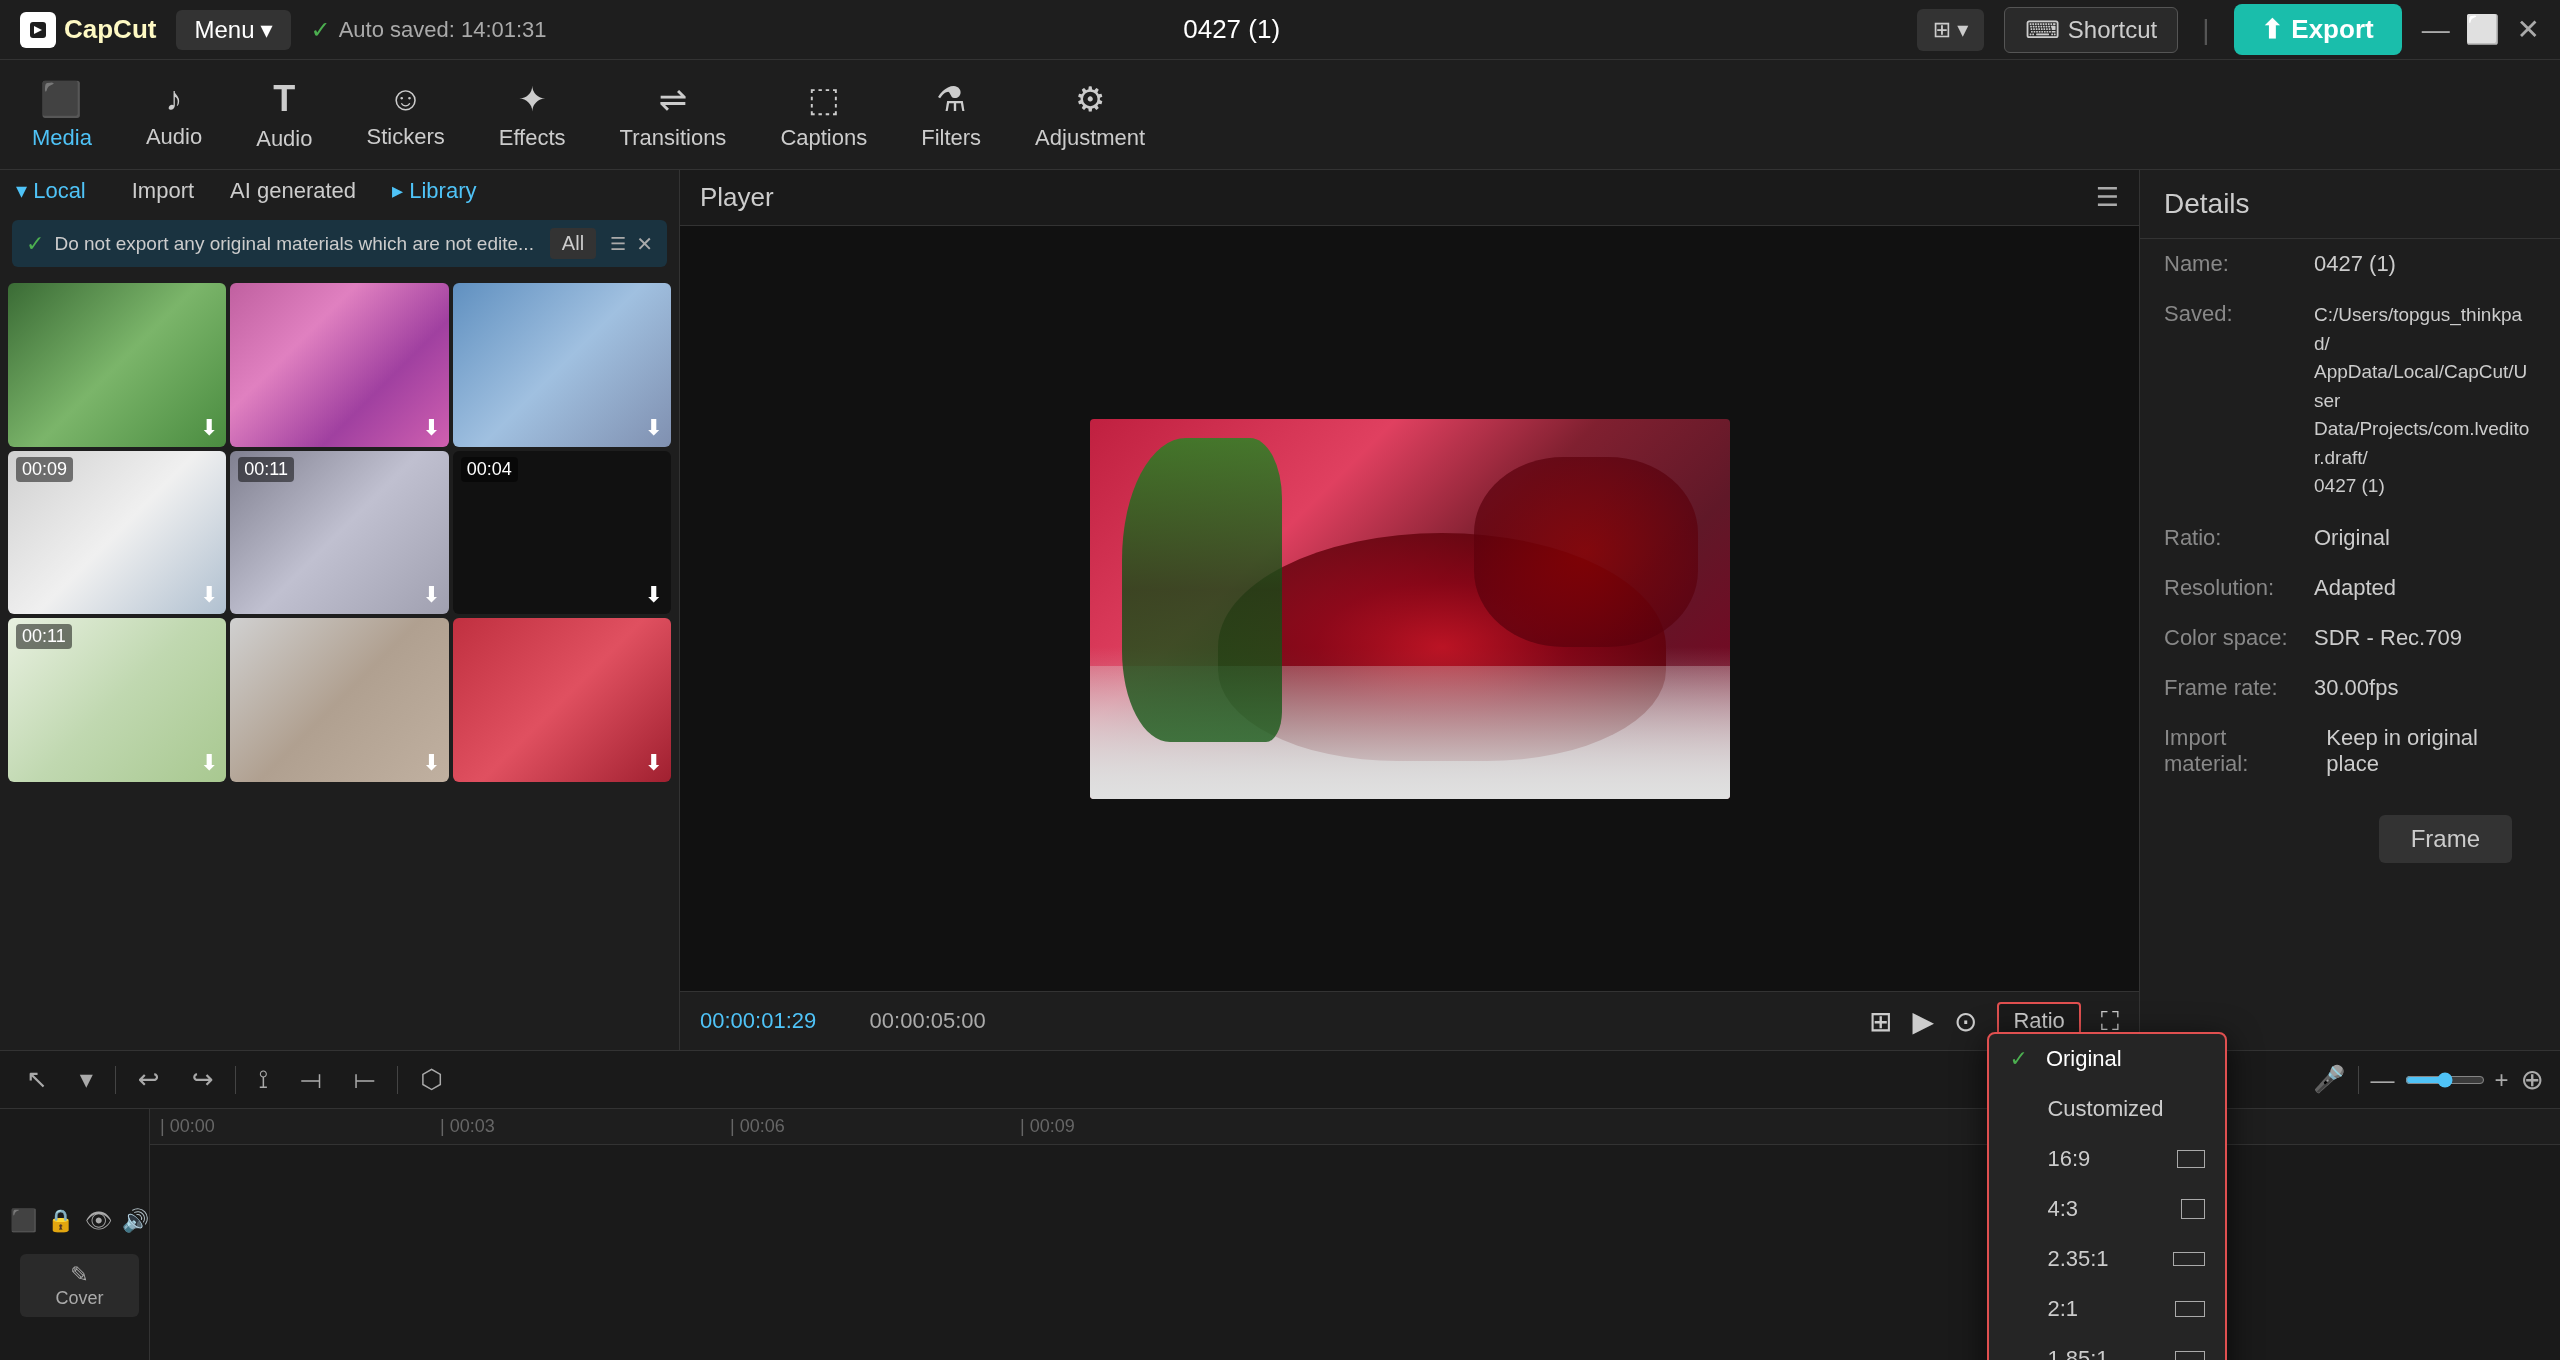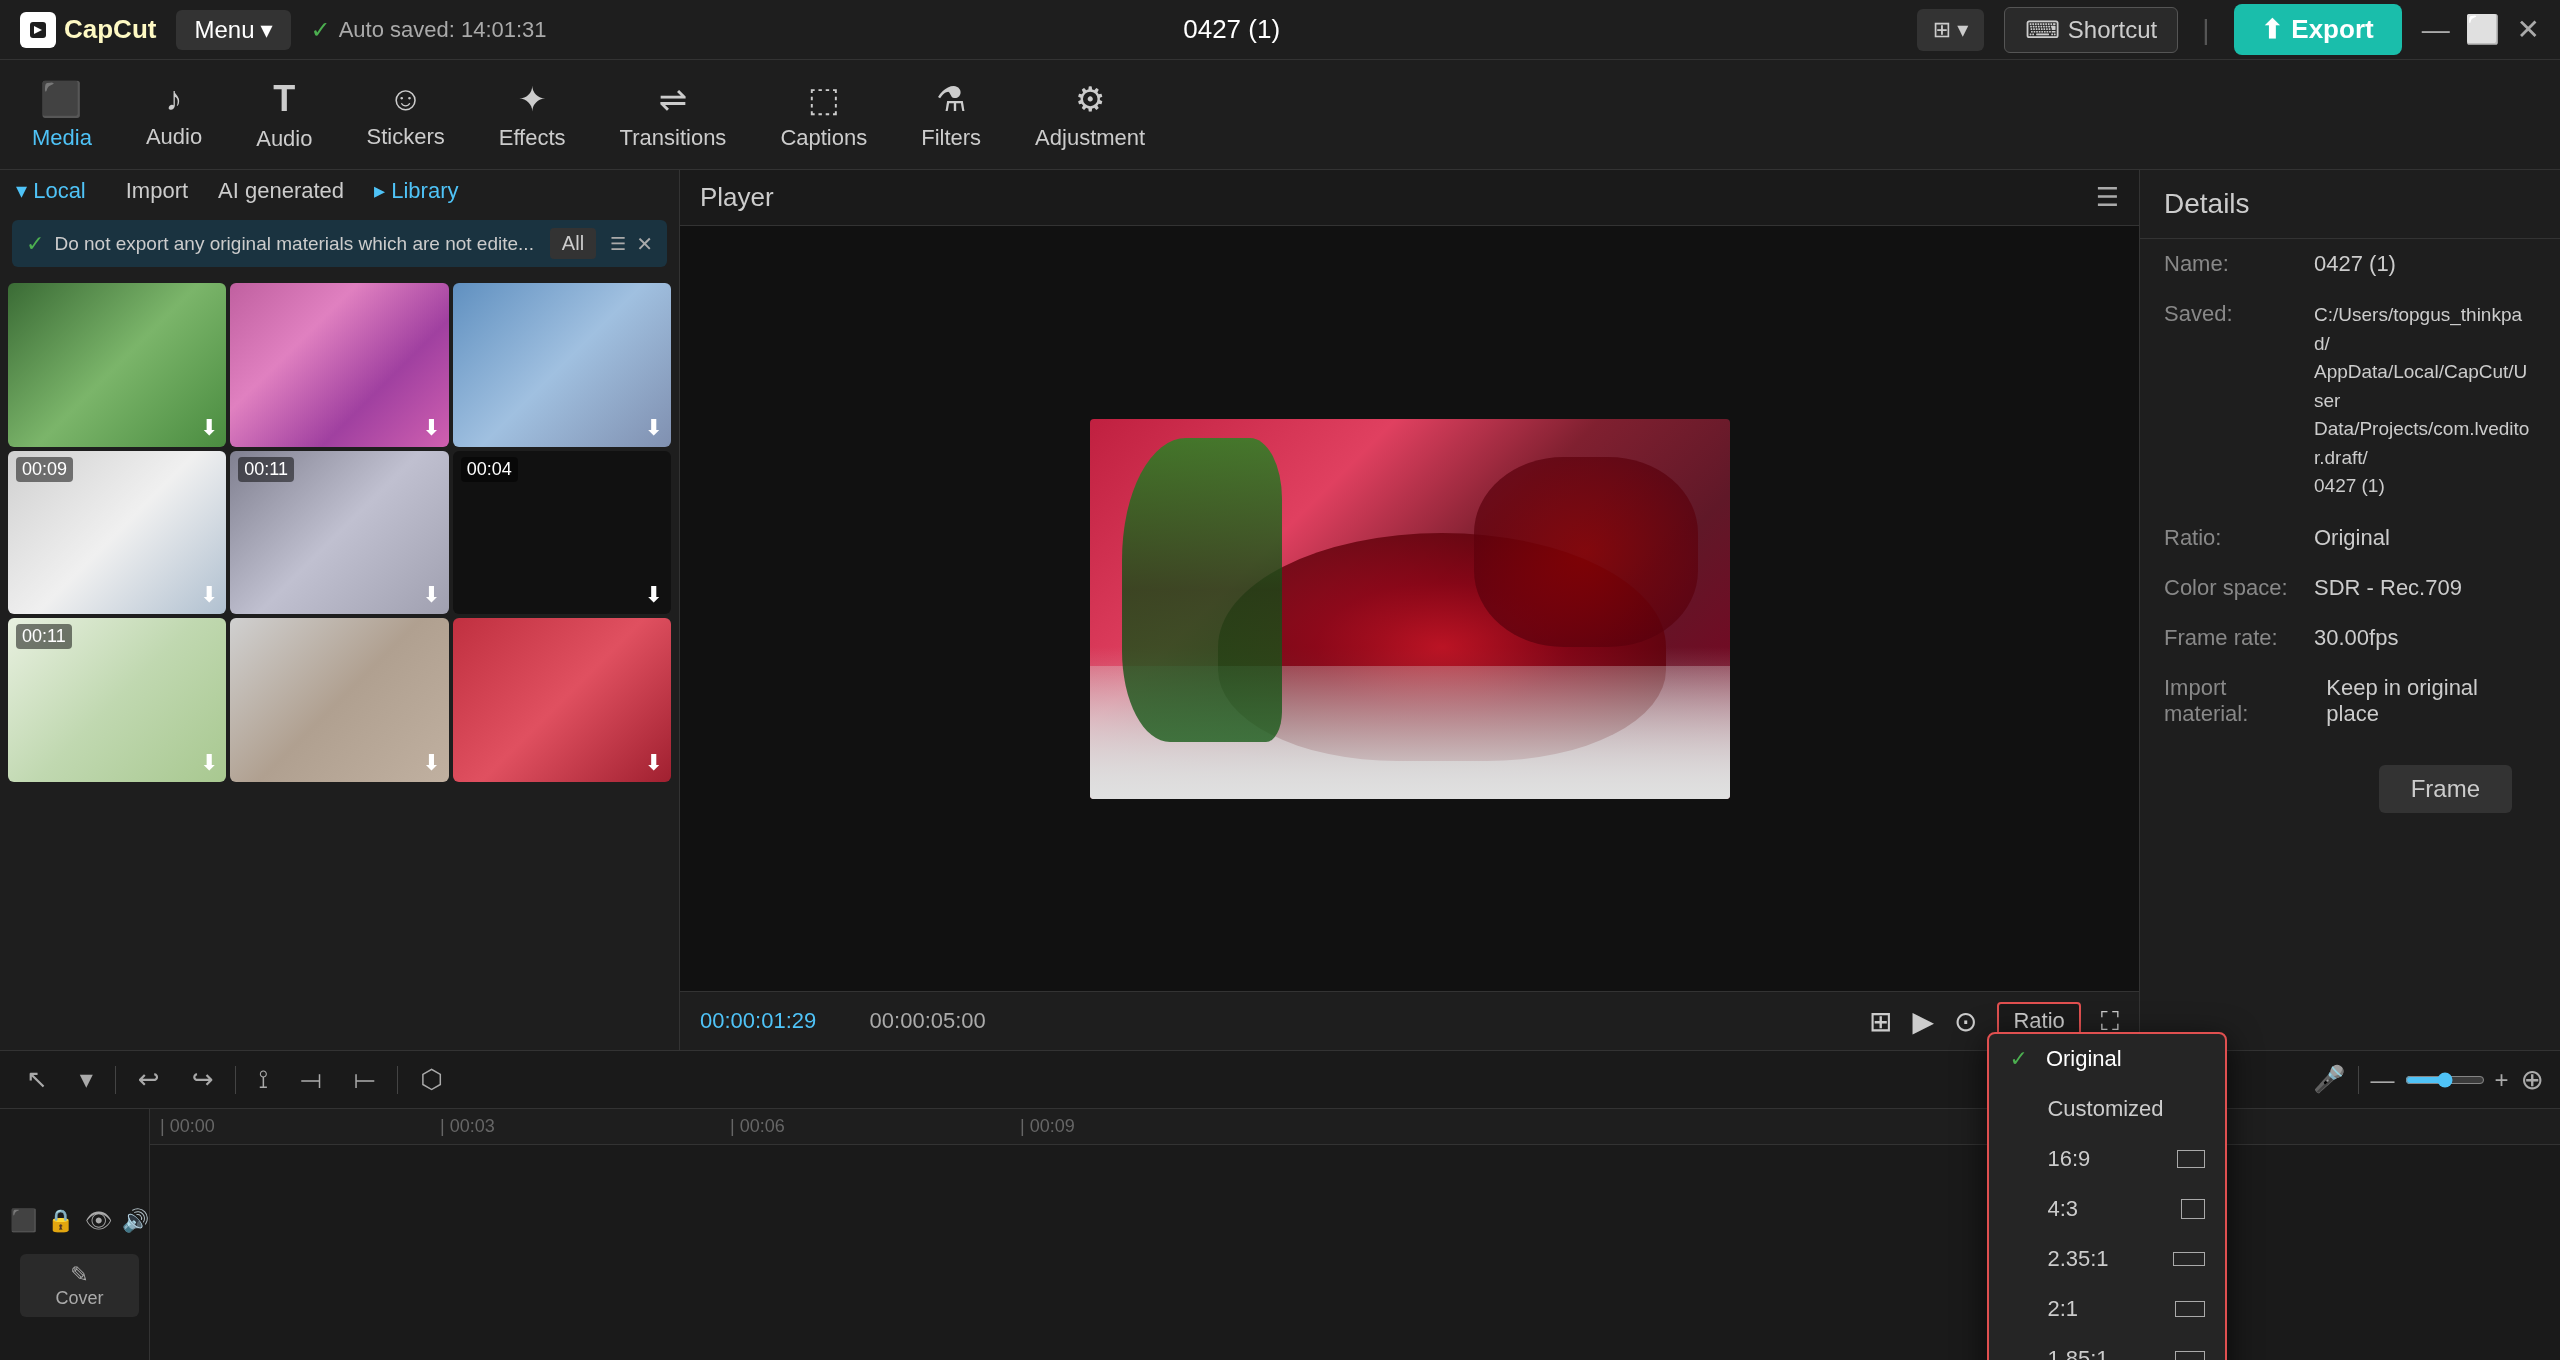--- a/index.html
+++ b/index.html
@@ -169,21 +169,21 @@
       width: 680px;
       background: #1e1e1e;
       border-right: 1px solid #333;
       display: flex;
       flex-direction: column;
     }
     .local-header {
       display: flex;
       align-items: center;
       padding: 8px 16px;
-      gap: 10px;
+      gap: 16px;
       font-size: 22px;
       color: #ccc;
     }
     .info-bar {
       display: flex;
       align-items: center;
       margin: 8px 12px;
       background: #1a3340;
       border-radius: 6px;
       padding: 8px 14px;
@@ -782,20 +782,24 @@
     </div>
     <div class="detail-row">
       <span class="detail-label">Saved:</span>
       <span class="detail-value" style="font-size:19px;line-height:1.5;word-break:break-all">C:/Users/topgus_thinkpad/<br>AppData/Local/CapCut/User<br>Data/Projects/com.lveditor.draft/<br>0427 (1)</span>
     </div>
     <div class="detail-row">
       <span class="detail-label">Ratio:</span>
       <span class="detail-value">Original</span>
     </div>
     <div class="detail-row">
+      <span class="detail-label">Resolution:</span>
+      <span class="detail-value">Adapted</span>
+    </div>
+    <div class="detail-row">
       <span class="detail-label">Color space:</span>
       <span class="detail-value">SDR - Rec.709</span>
     </div>
     <div class="detail-row">
       <span class="detail-label">Frame rate:</span>
       <span class="detail-value">30.00fps</span>
     </div>
     <div class="detail-row">
       <span class="detail-label">Import material:</span>
       <span class="detail-value">Keep in original place</span>

